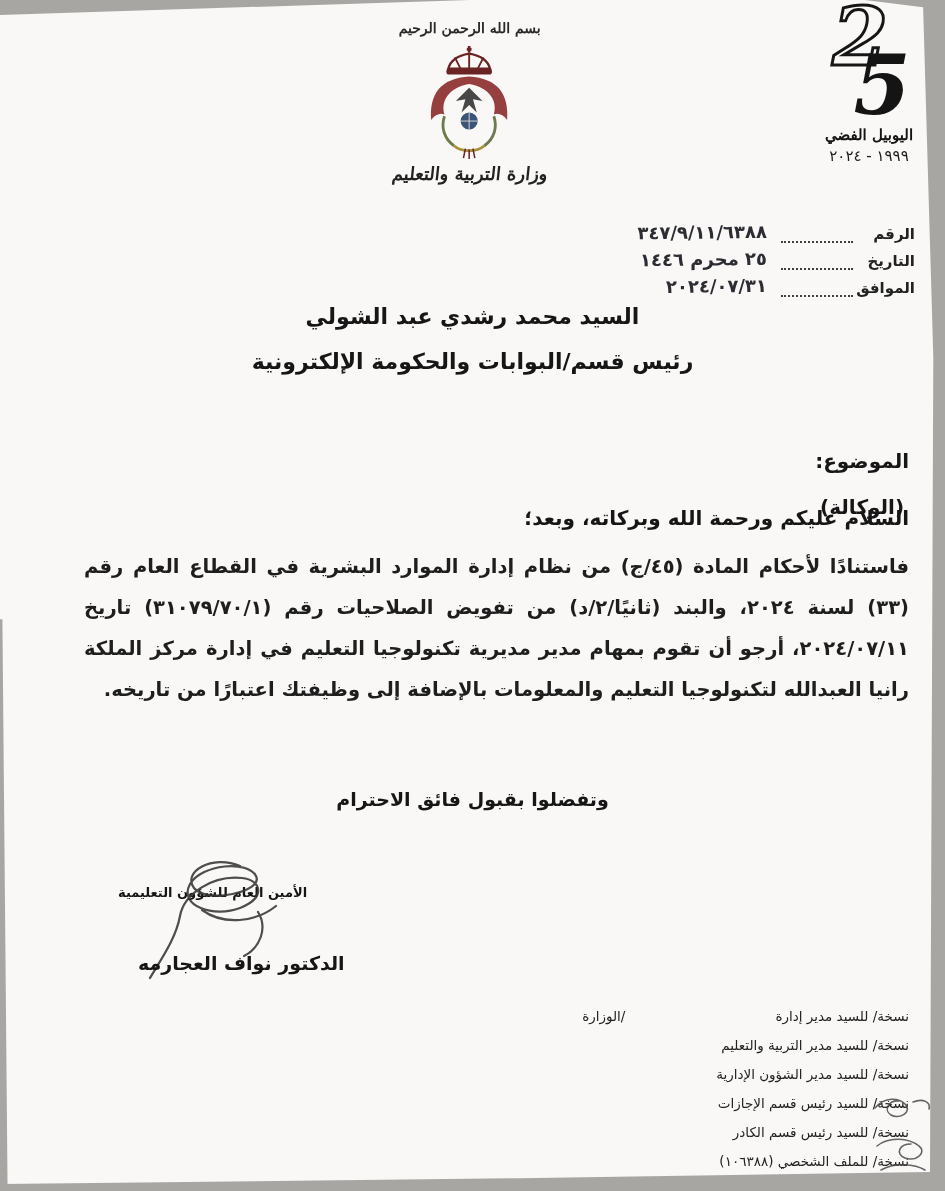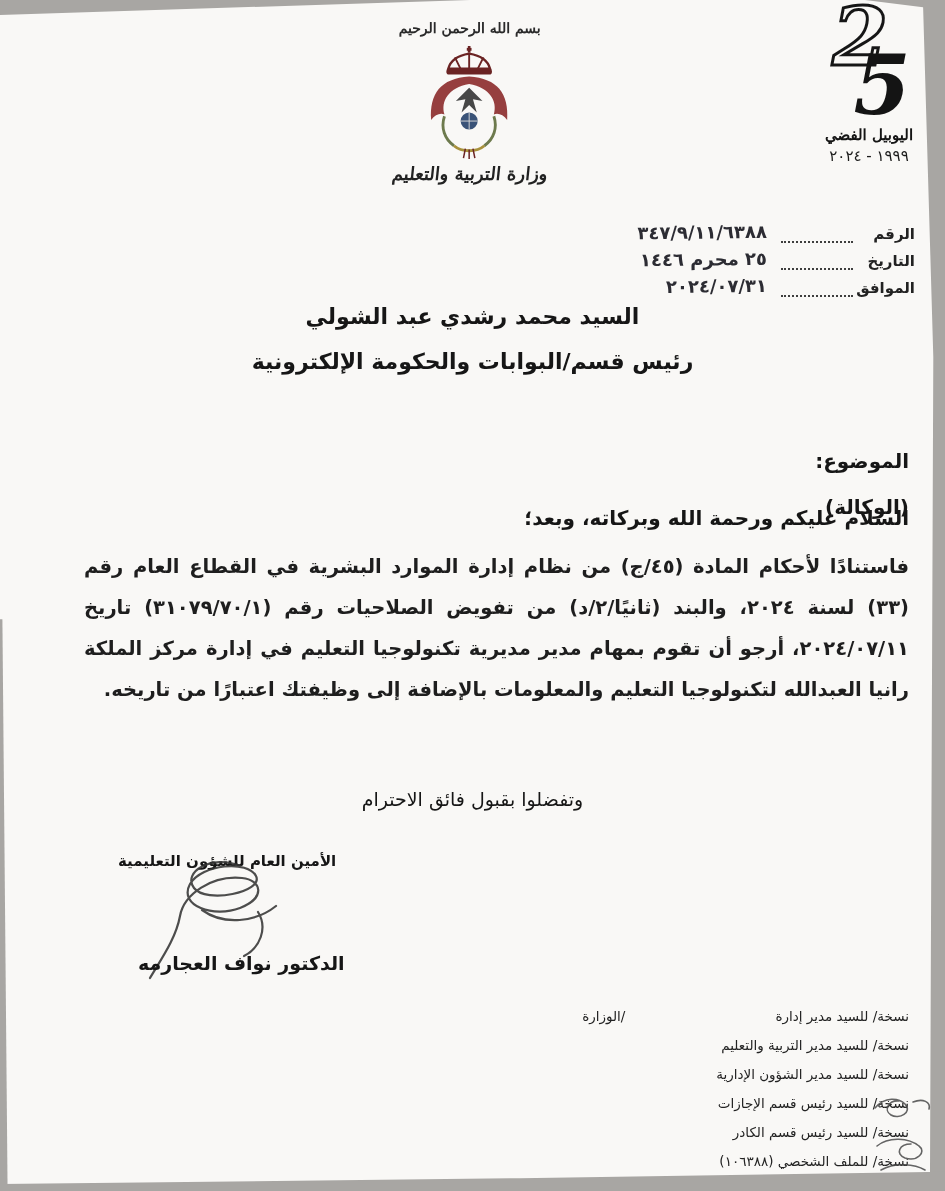--- a/index.html
+++ b/index.html
@@ -49,35 +49,35 @@
   .ref-value{
     flex:1;font-size:18px;font-weight:700;color:#2c2c33;
     transform:rotate(-.6deg);padding-right:10px;white-space:nowrap;letter-spacing:1px;
   }
 
   
   .addressee{position:absolute;top:294px;left:0;width:100%;text-align:center;direction:rtl;}
   .addressee div{font-size:22px;font-weight:700;color:#161616;line-height:45px;}
 
   
-  .subject{position:absolute;top:438px;right:36px;direction:rtl;text-align:right;font-size:20px;font-weight:700;color:#161616;line-height:46px;}
+  .subject{position:absolute;top:438px;right:36px;direction:rtl;text-align:center;font-size:20px;font-weight:700;color:#161616;line-height:46px;}
   .salutation{position:absolute;top:506px;right:36px;direction:rtl;font-size:20px;font-weight:700;color:#161616;}
 
   
   .body-text{
     position:absolute;top:546px;right:36px;left:84px;direction:rtl;
     font-size:19.5px;font-weight:700;color:#1e1e1e;line-height:41px;
     text-align:justify;margin:0;
   }
 
   
-  .closing{position:absolute;top:788px;left:0;width:100%;text-align:center;direction:rtl;font-size:19px;font-weight:400;color:#161616;}
+  .closing{position:absolute;top:788px;left:0;width:100%;text-align:center;direction:rtl;font-size:19px;font-weight:700;color:#161616;}
 
   
-  .sig-title{position:absolute;top:852px;left:118px;direction:rtl;font-size:15px;font-weight:700;color:#161616;white-space:nowrap;}
+  .sig-title{position:absolute;top:885px;left:118px;direction:rtl;font-size:13px;font-weight:700;color:#161616;white-space:nowrap;}
   .sig-scribble{position:absolute;top:852px;left:140px;z-index:5;}
   .sig-name{position:absolute;top:952px;left:138px;direction:rtl;font-size:19px;font-weight:700;color:#161616;white-space:nowrap;z-index:6;}
 
   
   .cc{position:absolute;top:1002px;right:36px;direction:rtl;font-size:13.5px;color:#232323;}
   .cc-row{display:flex;align-items:baseline;line-height:29px;column-gap:150px;}
   .cc-main{white-space:nowrap;font-weight:500;}
   .cc-suffix{white-space:nowrap;font-weight:500;}
 
   .corner-scribble{position:absolute;top:1088px;right:6px;z-index:40;}

